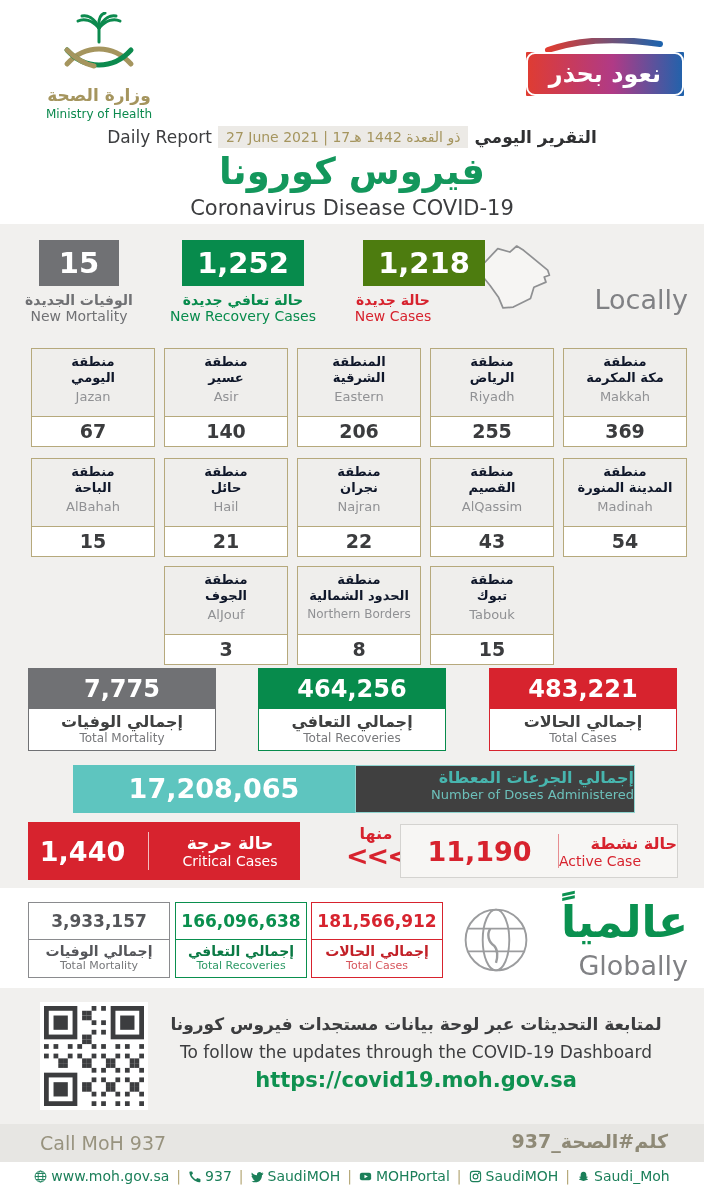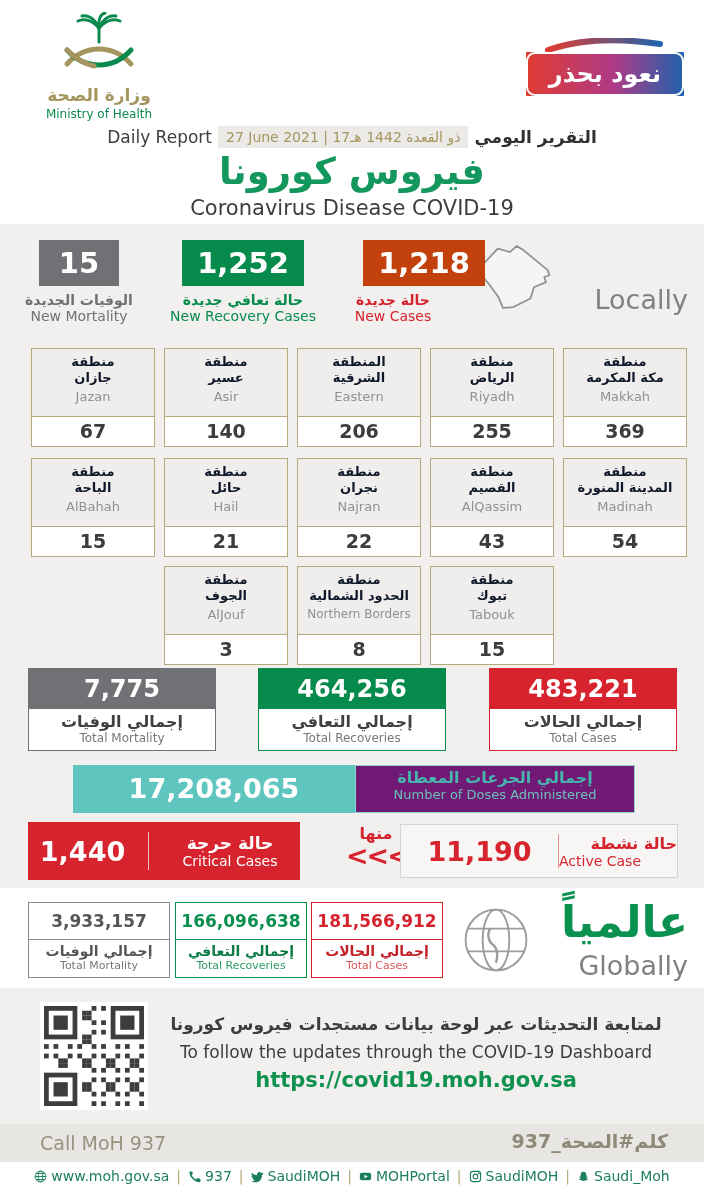--- a/index.html
+++ b/index.html
@@ -28,42 +28,42 @@
   
   .loc-head-ar{position:absolute;top:226px;right:16px;color:#0a9150;font-weight:bold;font-size:44px;direction:rtl;}
   .loc-head-en{position:absolute;top:284px;right:16px;color:#808184;font-size:27px;}
   .map-sa{position:absolute;left:472px;top:235px;}
   .stat{position:absolute;width:150px;text-align:center;}
   .stat .sbox{margin:0 auto;color:#fff;font-weight:bold;font-size:29px;line-height:46px;height:46px;}
   .stat .s-ar{font-size:14px;font-weight:bold;margin-top:6px;direction:rtl;}
   .stat .s-en{font-size:14px;}
   .stat-gray .sbox{background:#707174;width:80px;} .stat-gray .s-ar,.stat-gray .s-en{color:#707174;}
   .stat-green .sbox{background:#078b4c;width:122px;} .stat-green .s-ar,.stat-green .s-en{color:#078b4c;}
-  .stat-red .sbox{background:#c2410c;width:122px;margin-left:45px;} .stat-red .s-ar,.stat-red .s-en{color:#d7232e;}
+  .stat-red .sbox{background:#4d7c0f;width:122px;margin-left:45px;} .stat-red .s-ar,.stat-red .s-en{color:#d7232e;}
 
   
   .rcard{position:absolute;width:122px;border:1.5px solid #b6a97c;background:#ffffff;text-align:center;}
   .rhead{background:#efeeec;border-bottom:1.5px solid #b6a97c;height:62px;padding-top:5px;}
   .r-ar{color:#0f172a;font-weight:bold;font-size:13px;line-height:1.25;direction:rtl;}
   .r-en{color:#909194;font-size:13px;margin-top:2px;}
   .rnum{color:#3b3c3e;font-weight:bold;font-size:19px;line-height:29px;height:29px;background:#fff;}
 
   
   .tbox{position:absolute;width:186px;background:#ffffff;text-align:center;top:668px;}
   .tbox .thead{color:#ffffff;font-weight:bold;font-size:24px;line-height:40px;height:40px;}
   .tbox .tbody{padding:3px 0 5px 0;}
   .tbox .t-ar{color:#3f4040;font-weight:bold;font-size:16px;direction:rtl;}
   .tbox .t-en{color:#77787b;font-size:12px;}
   .t-gray{border:1.5px solid #707174;} .t-gray .thead{background:#707174;}
   .t-green{border:1.5px solid #078b4c;} .t-green .thead{background:#078b4c;}
   .t-red{border:1.5px solid #d7232e;} .t-red .thead{background:#d7232e;}
 
   
   .dose-num{position:absolute;left:73px;top:765px;width:282px;height:48px;background:#5ec5bf;color:#fff;font-weight:bold;font-size:27px;line-height:48px;text-align:center;}
-  .dose-label{position:absolute;left:355px;top:765px;width:278px;height:44px;background:#701a75;border:1.5px solid #8ed4cf;text-align:center;padding-top:2px;}
+  .dose-label{position:absolute;left:355px;top:765px;width:278px;height:44px;background:#404040;border:1.5px solid #8ed4cf;text-align:right;padding-top:2px;}
   .dose-label .d-ar{color:#47b5ae;font-weight:bold;font-size:16px;direction:rtl;}
   .dose-label .d-en{color:#6cc0ba;font-size:13px;}
 
   
   .crit{position:absolute;left:28px;top:822px;width:272px;height:58px;background:#d7232e;color:#ffffff;display:flex;align-items:center;gap:11px;}
   .crit .c-num{flex:1;text-align:center;font-weight:bold;font-size:27px;}
   .crit .c-div{width:1px;height:38px;background:rgba(255,255,255,.7);}
   .crit .c-labels{width:140px;text-align:center;}
   .crit .c-ar{font-weight:bold;font-size:17px;direction:rtl;}
   .crit .c-en{font-size:14px;}
@@ -168,21 +168,21 @@
   </div>
   <div class="stat stat-red" style="left:318px;top:240px;">
     <div class="sbox">1,218</div>
     <div class="s-ar">حالة جديدة</div>
     <div class="s-en">New Cases</div>
   </div>
 
   <div class="rcard" style="left:31px;top:348px;">
     <div class="rhead">
         <div class="r-ar">منطقة</div>
-        <div class="r-ar">جازان</div>
+        <div class="r-ar">اليومي</div>
         <div class="r-en">Jazan</div>
       </div>
     <div class="rnum">67</div>
   </div>
   <div class="rcard" style="left:164px;top:348px;">
     <div class="rhead">
         <div class="r-ar">منطقة</div>
         <div class="r-ar">عسير</div>
         <div class="r-en">Asir</div>
       </div>

